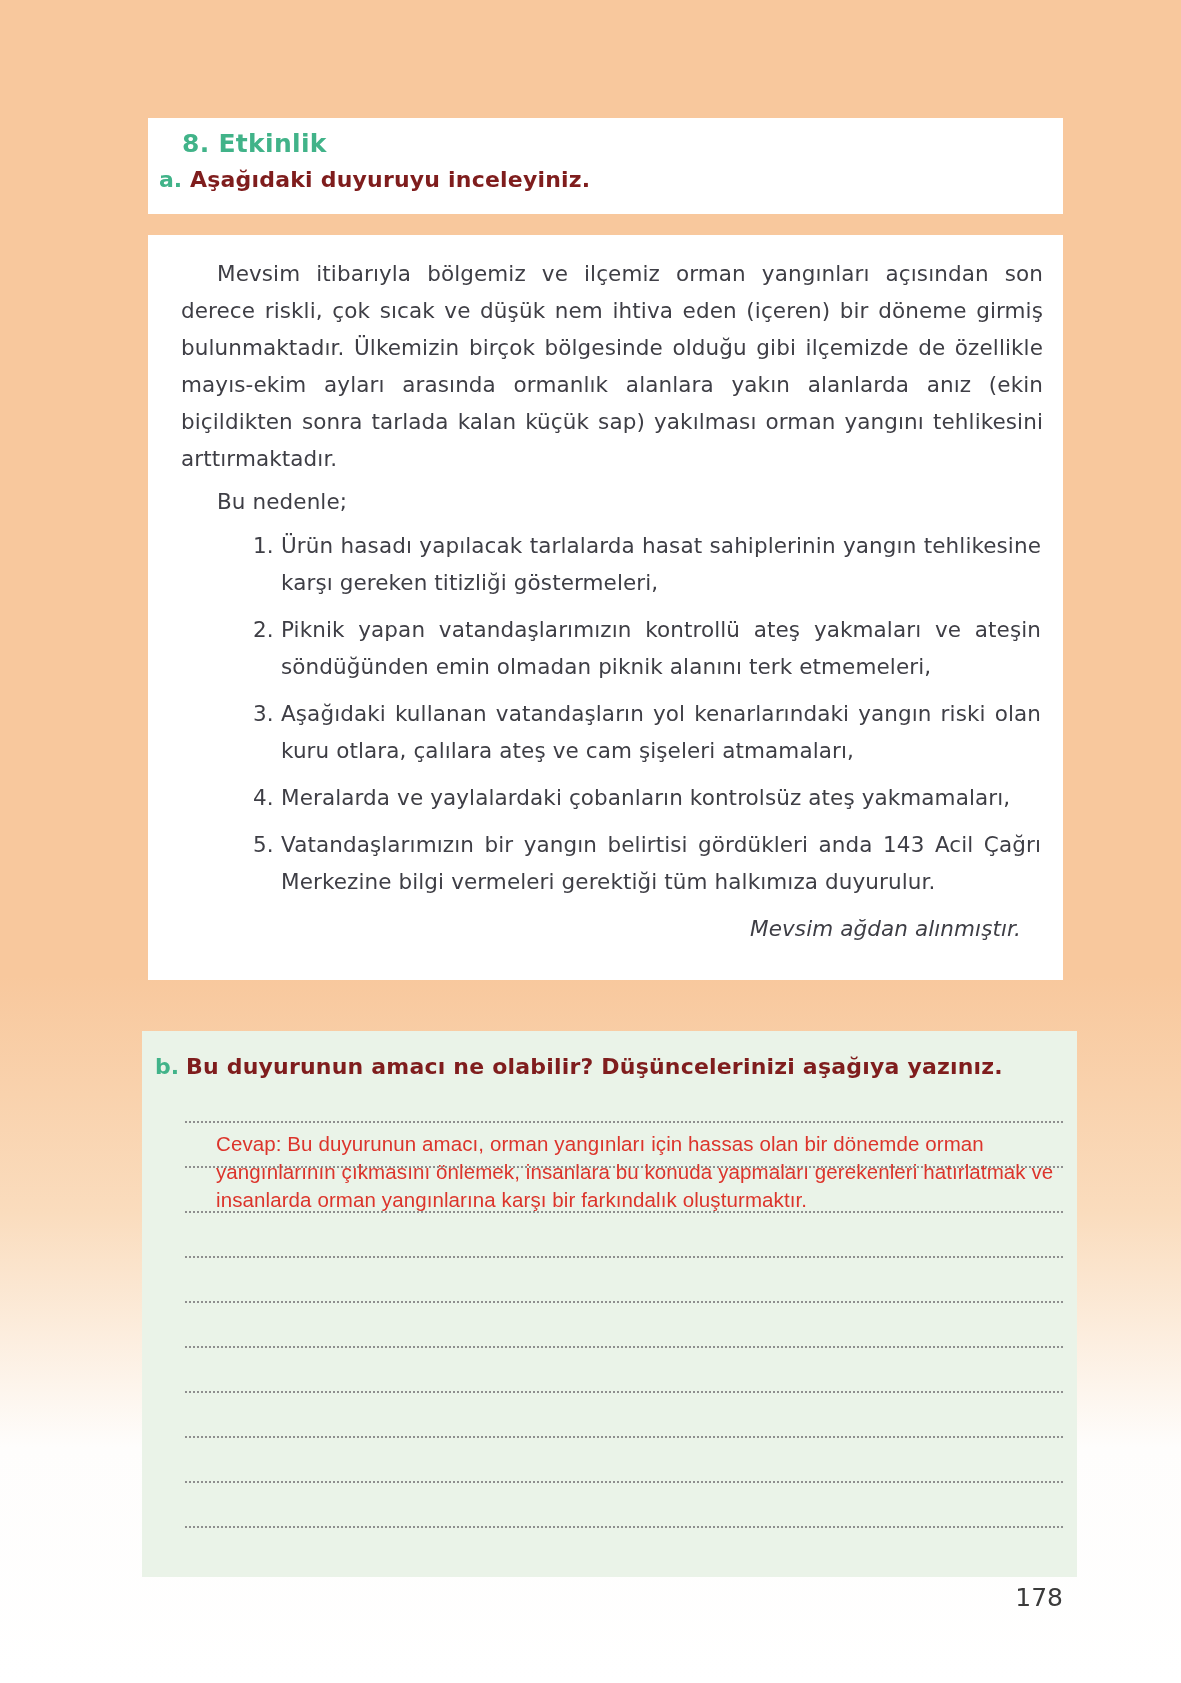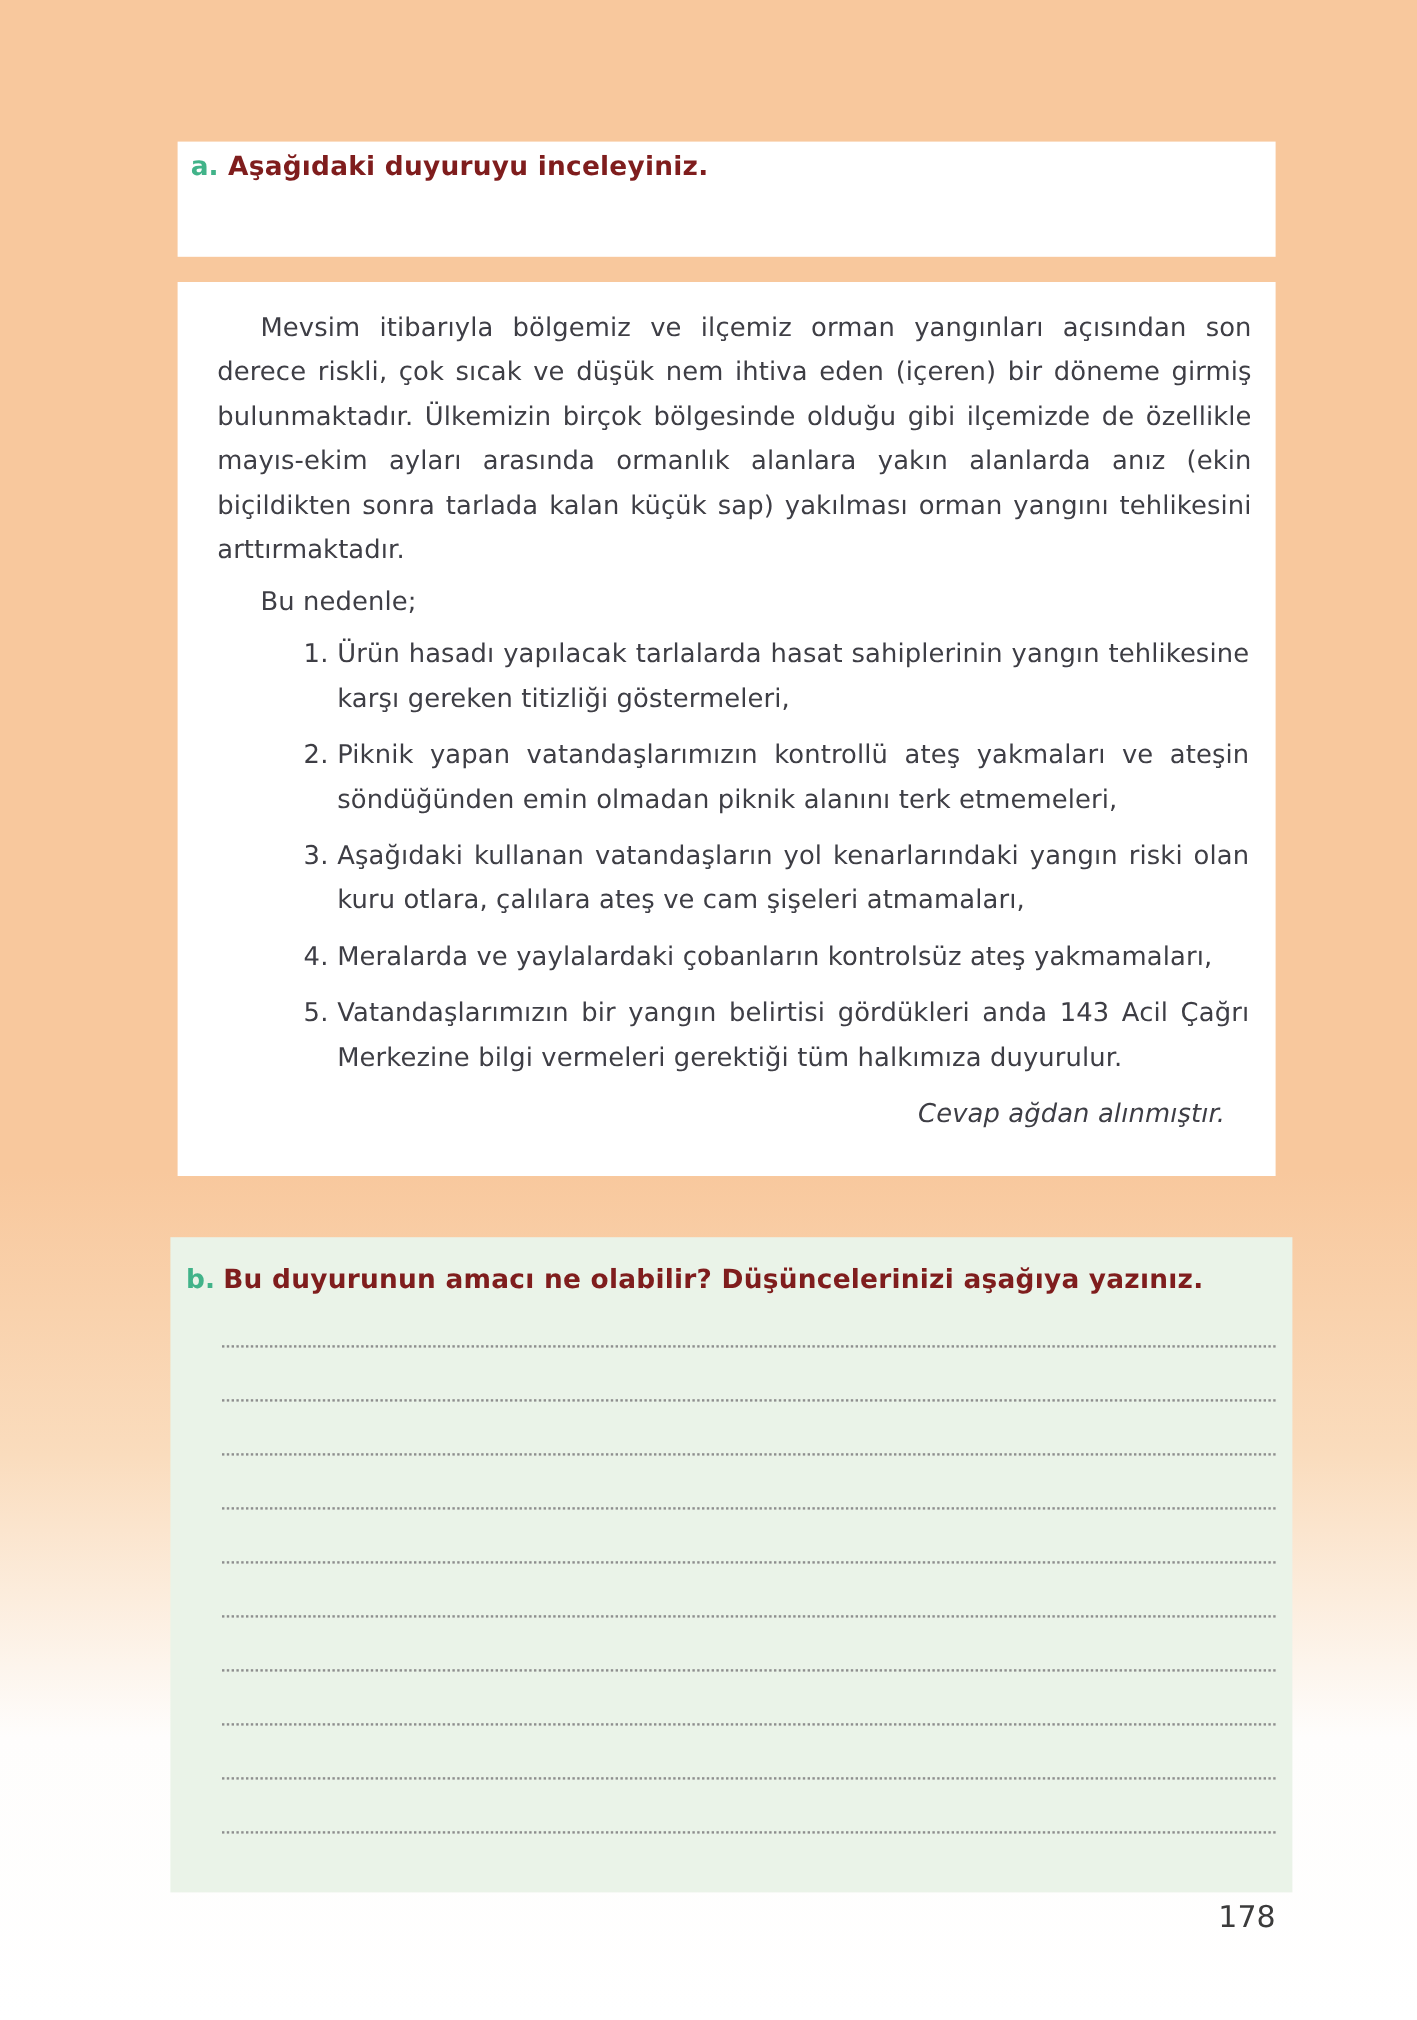--- a/index.html
+++ b/index.html
@@ -112,20 +112,21 @@
     width: 915px;
     text-align: right;
     font-size: 25px;
     color: #3b3b3b;
   }
 </style>
 </head>
 <body>
 
 <div class="header-box">
+  <div class="activity-title">8. Etkinlik</div>
   <div class="part-row">
     <span class="part-label">a.</span>
     <span class="part-instruction">Aşağıdaki duyuruyu inceleyiniz.</span>
   </div>
 </div>
 
 <div class="announce-box">
   <div class="announce-text">
     <p class="announce-paragraph">Mevsim itibarıyla bölgemiz ve ilçemiz orman yangınları açısından son derece riskli, çok sıcak ve düşük nem ihtiva eden (içeren) bir döneme girmiş bulunmaktadır. Ülkemizin birçok bölgesinde olduğu gibi ilçemizde de özellikle mayıs-ekim ayları arasında ormanlık alanlara yakın alanlarda anız (ekin biçildikten sonra tarlada kalan küçük sap) yakılması orman yangını tehlikesini arttırmaktadır.</p>
     <p class="lead-in">Bu nedenle;</p>
@@ -146,37 +147,38 @@
       <div class="list-row">
         <span class="item-number">4.</span>
         <span class="item-text">Meralarda ve yaylalardaki çobanların kontrolsüz ateş yakmamaları,</span>
       </div>
       <div class="list-row">
         <span class="item-number">5.</span>
         <span class="item-text">Vatandaşlarımızın bir yangın belirtisi gördükleri anda 143 Acil Çağrı Merkezine bilgi vermeleri gerektiği tüm halkımıza duyurulur.</span>
       </div>
     </div>
 
-    <p class="source-note">Cevap ağdan alınmıştır.</p>
+    <p class="source-note">Mevsim ağdan alınmıştır.</p>
   </div>
 </div>
 
 <div class="answer-box">
   <div class="part-row">
     <span class="part-label">b.</span>
     <span class="part-instruction">Bu duyurunun amacı ne olabilir? Düşüncelerinizi aşağıya yazınız.</span>
   </div>
 
   <div class="writing-area">
     <div class="ruled-line"></div>
     <div class="ruled-line"></div>
     <div class="ruled-line"></div>
     <div class="ruled-line"></div>
     <div class="ruled-line"></div>
     <div class="ruled-line"></div>
     <div class="ruled-line"></div>
     <div class="ruled-line"></div>
     <div class="ruled-line"></div>
     <div class="ruled-line"></div>
+    <div class="answer-text">Cevap: Bu duyurunun amacı, orman yangınları için hassas olan bir dönemde orman yangınlarının çıkmasını önlemek, insanlara bu konuda yapmaları gerekenleri hatırlatmak ve insanlarda orman yangınlarına karşı bir farkındalık oluşturmaktır.</div>
   </div>
 </div>
 
 <div class="page-number">178</div>
 
 </body></html>

